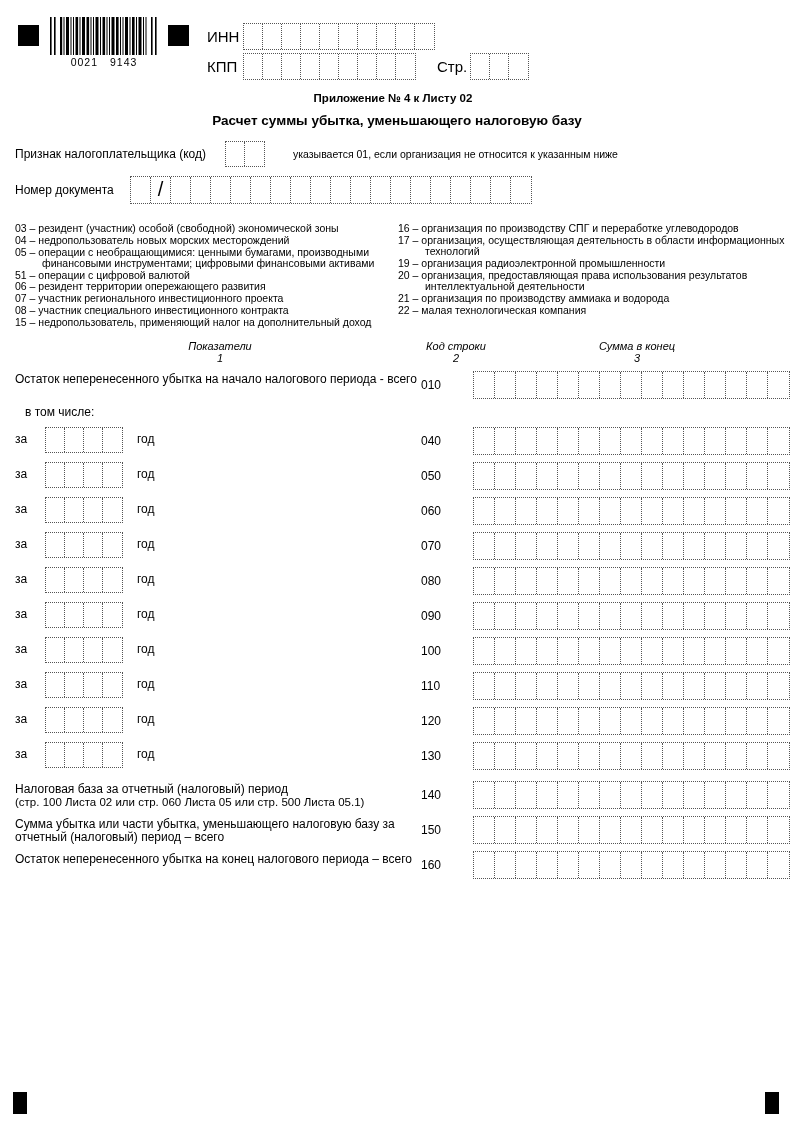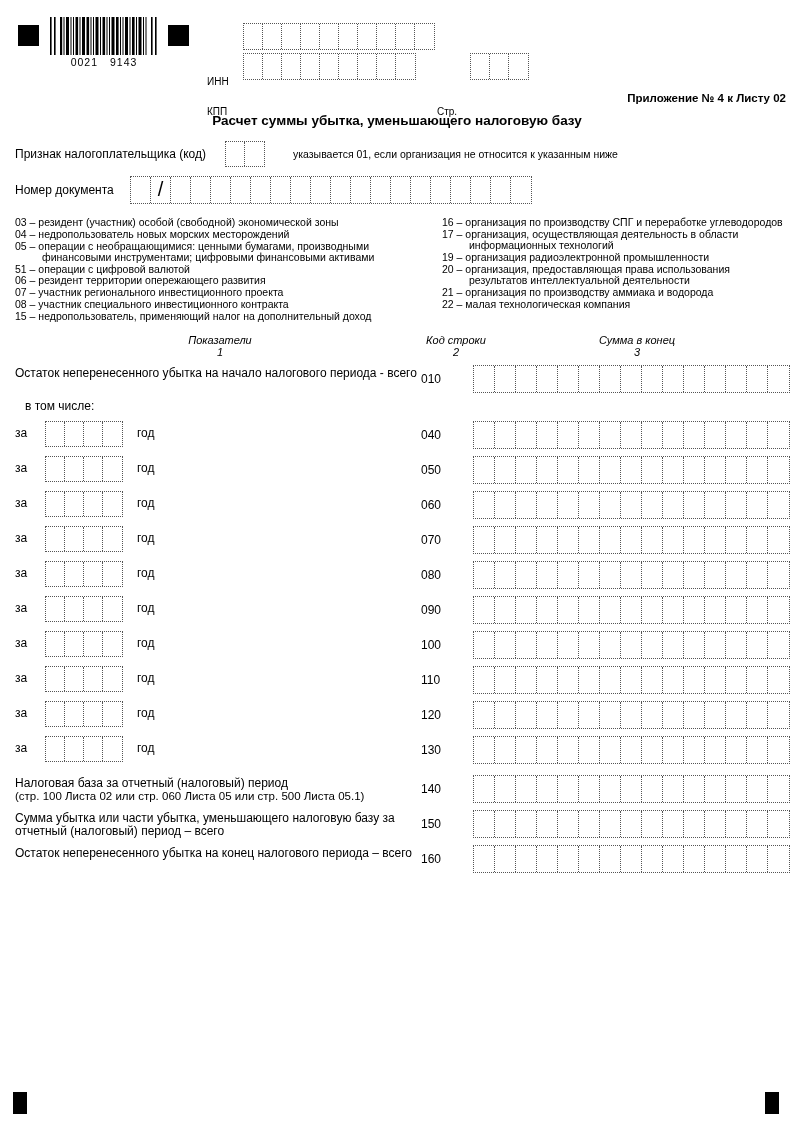--- a/index.html
+++ b/index.html
@@ -13,49 +13,49 @@
   
   .top { position:relative; height:92px; }
   .regsquare { position:absolute; background:#000; }
   .sq-tl { left:18px; top:25px; width:21px; height:21px; }
   .sq-tr { left:168px; top:25px; width:21px; height:21px; }
   .sq-bl { left:13px;  bottom:9px; width:14px; height:22px; }
   .sq-br { left:765px; bottom:9px; width:14px; height:22px; }
   .barcode { position:absolute; left:50px; top:17px; width:108px; text-align:center; }
   .barcode svg { display:block; }
   .barcode-text { font-size:10.5px; letter-spacing:1px; word-spacing:8px; margin-top:1px; }
-  .idlabel { position:absolute; font-size:10px;margin-top:48px; }
+  .idlabel { position:absolute; font-size:15px; }
   .lbl-inn { left:207px; top:28px; }
   .lbl-kpp { left:207px; top:58px; }
   .lbl-str { left:437px; top:58px; }
   .fld-inn { position:absolute; left:243px; top:23px; }
   .fld-kpp { position:absolute; left:243px; top:53px; }
   .fld-str { position:absolute; left:470px; top:53px; }
   
   .cellbox { display:inline-flex; border:1px dotted #555; background:#fff; vertical-align:middle; }
   .cellbox .cell { width:19px; height:25px; border-right:1px dotted #555; }
   .cellbox .cell:last-child { border-right:none; }
   .cellbox.sum .cell { width:21px; height:26px; }
   .cellbox.year .cell { width:19px; height:24px; }
   .cellbox.code2 .cell { width:19px; height:24px; }
   .cellbox.doc .cell { width:20px; height:26px; }
   .cell.slash { font-size:20px; line-height:24px; text-align:center; color:#000; font-style:normal; }
   
-  .appendix { text-align:right; padding-right:8px; font-size:11.5px; font-weight:bold; }
+  .appendix { text-align:center; padding-right:8px; font-size:11.5px; font-weight:bold; }
   .doc-title { text-align:center; font-size:13.5px; font-weight:bold; margin-top:9px; }
   
   .main { padding-left:15px; padding-right:4px; }
   .attr-row { display:flex; align-items:center; margin-top:13px; }
   .attr-label { font-size:12px; }
   .taxpayer .attr-label { width:210px; }
   .taxpayer .hint { font-size:10.5px; margin-left:28px; }
   .docnum { margin-top:9px; }
   .docnum .attr-label { width:115px; }
   
-  .codes { display:flex; margin-top:13px; font-size:10.5px; line-height:11.3px;gap:44px; }
+  .codes { display:flex; margin-top:19px; font-size:10.5px; line-height:11.3px; }
   .codes-col { padding-left:27px; text-indent:-27px; }
   .codes-col > div { margin-bottom:0.5px; }
   .codes-left { width:383px; flex:none; }
   .codes-right { flex:1; }
   
   .thead { display:flex; margin-top:11px; font-size:11px; font-style:italic; text-align:center; }
   .th1 { width:410px; }
   .th2 { width:62px; }
   .th3 { width:300px; }
   .rows-host { margin-top:7px; }

